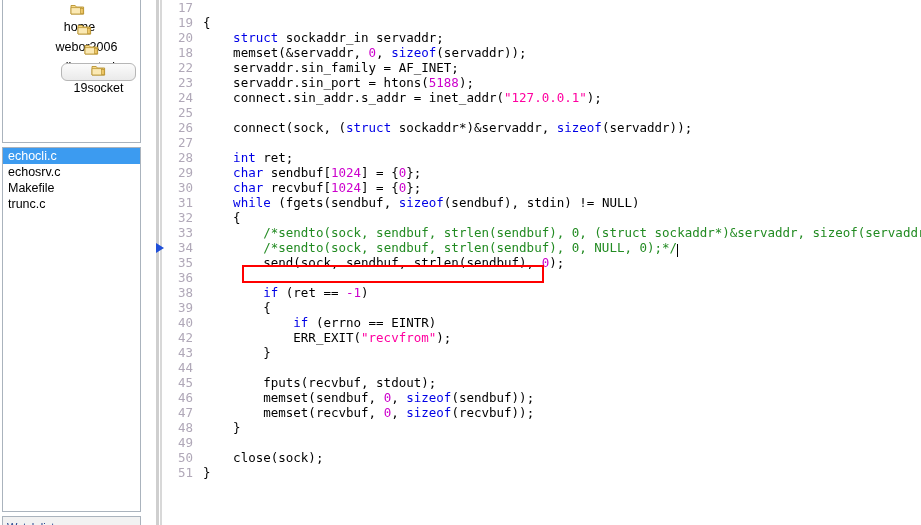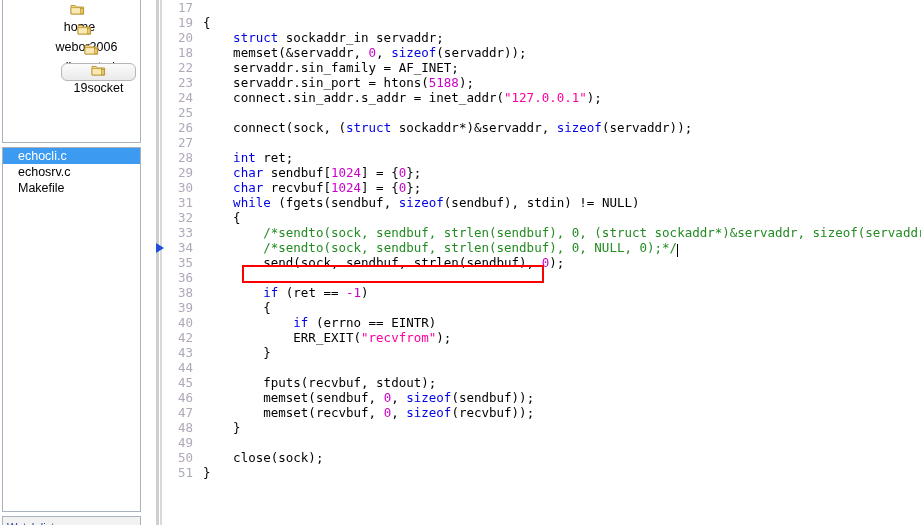--- a/index.html
+++ b/index.html
@@ -70,21 +70,21 @@
     width: 139px;
     height: 365px;
     background: #ffffff;
     border: 1px solid #aab3bd;
     box-sizing: border-box;
     overflow: hidden;
   }
   .file-item {
     height: 16px;
     line-height: 16px;
-    padding-left: 15px;
+    padding-left: 5px;
     font-size: 12.5px;
     color: #000000;
     white-space: nowrap;
   }
   .file-item.selected {
     background: #3c9bf0;
     color: #ffffff;
   }
 
   
@@ -240,20 +240,21 @@
             </svg>
           </span>
           <span class="tree-label">19socket</span>
         </div>
       </div>
 
     <div id="file-panel">
         <div class="file-item selected"><span>echocli.c</span></div>
         <div class="file-item"><span>echosrv.c</span></div>
         <div class="file-item"><span>Makefile</span></div>
+        <div class="file-item"><span>trunc.c</span></div>
       </div>
 
     <div id="bottom-stub">
       <div id="bottom-stub-text">Watch list</div>
     </div>
   </div>
 
   <div id="editor">
     <div id="rail-a"></div>
     <div id="rail-b"></div>

